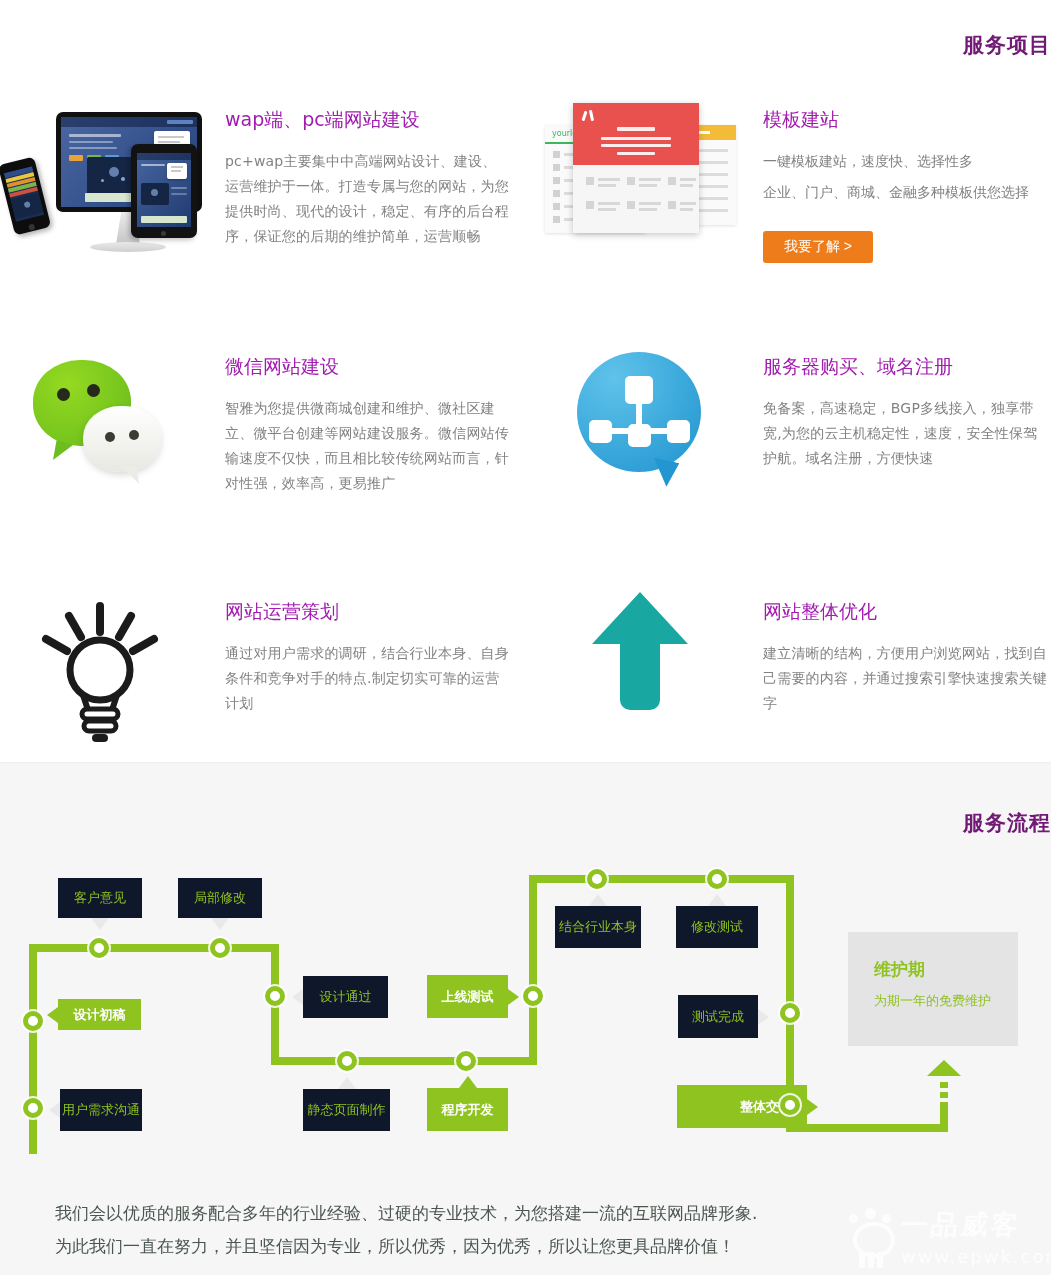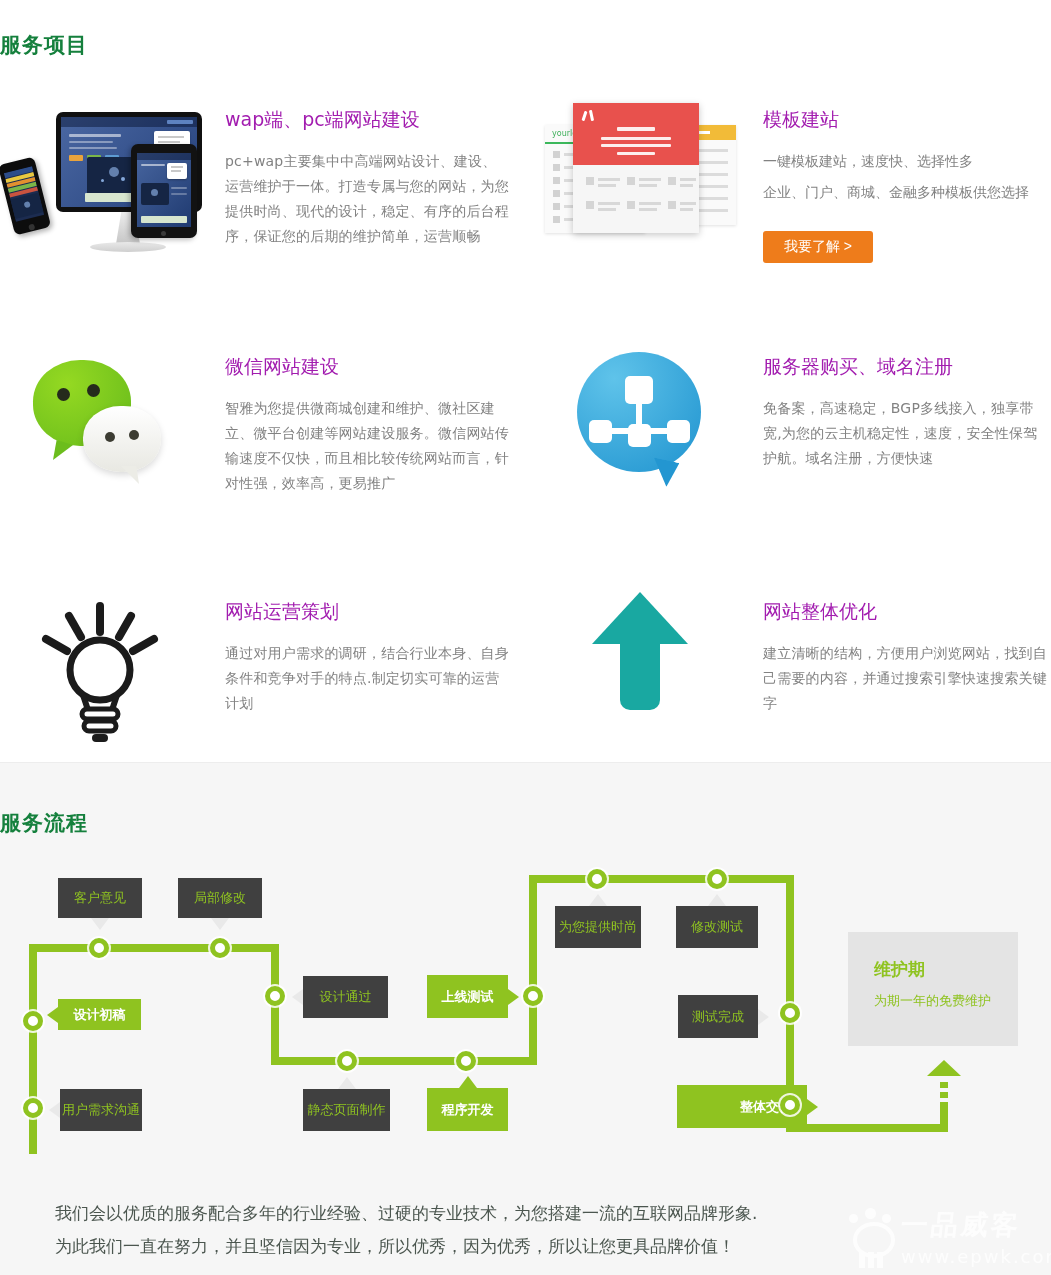--- a/index.html
+++ b/index.html
@@ -1,20 +1,20 @@
 <!DOCTYPE html>
 <html><head>
 <meta charset="utf-8">
 <style>
   html,body{margin:0;padding:0;}
   body{font-family:"DejaVu Sans","Liberation Sans",sans-serif;background:#fff;}
   #page{position:relative;width:1051px;height:1275px;background:#fff;overflow:hidden;}
 
   
-  .sec-heading{position:absolute;left:0;width:100%;text-align:left;font-size:21px;color:#15803d;letter-spacing:1px;}
+  .sec-heading{position:absolute;left:0;width:100%;text-align:right;font-size:21px;color:#701a75;letter-spacing:1px;}
 
   
   .svc-text{position:absolute;width:292px;}
   .svc-title{font-size:19px;color:#a21caf;margin:0 0 17px 0;font-weight:normal;line-height:26px;cursor:pointer;}
   .svc-desc{font-size:14px;color:#828282;line-height:25px;margin:0;width:284px;letter-spacing:0.2px;}
   .svc-desc2{font-size:14px;color:#828282;line-height:31px;margin:0;width:286px;}
   .cta-btn{position:absolute;left:763px;top:231px;width:110px;height:32px;background:#ee7c1b;color:#fff;
            font-size:14px;border:none;border-radius:3px;display:flex;align-items:center;justify-content:center;cursor:pointer;}
 
   
@@ -81,21 +81,21 @@
   
   .ta-head{position:absolute;left:0;top:0;width:0;height:0;border-left:48px solid transparent;border-right:48px solid transparent;border-bottom:52px solid #19a8a1;}
   .ta-stem{position:absolute;left:28px;top:50px;width:40px;height:68px;background:#19a8a1;border-radius:0 0 10px 10px;}
 
   
   #process-bg{position:absolute;left:0;top:762px;width:100%;height:513px;background:#f6f6f6;border-top:1px solid #ededed;}
   .fline{position:absolute;background:#8fc320;z-index:2;}
   .node{position:absolute;width:10px;height:10px;background:#fff;border:5px solid #8fc320;border-radius:50%;
         box-shadow:0 0 0 2px rgba(255,255,255,.85);z-index:5;}
   .tag{position:absolute;display:flex;align-items:center;justify-content:center;font-size:13px;z-index:4;}
-  .tag.gray{background:#404040;color:#8fc320;}
+  .tag.gray{background:#0f172a;color:#8fc320;}
   .tag.green{background:#8fc320;color:#fff;font-weight:bold;}
   .tag::after{content:'';position:absolute;width:0;height:0;}
   .t-down.gray::after{top:100%;left:50%;margin-left:-9px;border:9px solid transparent;border-bottom:0;border-top:12px solid #e9e9e9;}
   .t-up.gray::after{bottom:100%;left:50%;margin-left:-9px;border:9px solid transparent;border-top:0;border-bottom:12px solid #e9e9e9;}
   .t-up.green::after{bottom:100%;left:50%;margin-left:-9px;border:9px solid transparent;border-top:0;border-bottom:12px solid #8fc320;}
   .t-left.gray::after{right:100%;top:50%;margin-top:-8px;border:8px solid transparent;border-left:0;border-right:11px solid #e9e9e9;}
   .t-left.green::after{right:100%;top:50%;margin-top:-8px;border:8px solid transparent;border-left:0;border-right:11px solid #8fc320;}
   .t-right.gray::after{left:100%;top:50%;margin-top:-8px;border:8px solid transparent;border-right:0;border-left:11px solid #e9e9e9;}
   .t-right.green::after{left:100%;top:50%;margin-top:-8px;border:8px solid transparent;border-right:0;border-left:11px solid #8fc320;}
   .chev{position:absolute;left:927px;top:1060px;width:0;height:0;border-left:17px solid transparent;border-right:17px solid transparent;border-bottom:16px solid #8fc320;z-index:3;}
@@ -358,21 +358,21 @@
   <div class="node" style="left:780px;top:1095px;"></div>
 
   <div class="tag gray t-down" style="left:58px;top:878px;width:84px;height:40px;">客户意见</div>
   <div class="tag gray t-down" style="left:178px;top:878px;width:84px;height:40px;">局部修改</div>
   <div class="tag green t-left" style="left:58px;top:999px;width:83px;height:31px;">设计初稿</div>
   <div class="tag gray t-left" style="left:60px;top:1089px;width:82px;height:42px;">用户需求沟通</div>
   <div class="tag gray t-left" style="left:303px;top:976px;width:85px;height:42px;">设计通过</div>
   <div class="tag gray t-up" style="left:303px;top:1089px;width:87px;height:42px;">静态页面制作</div>
   <div class="tag green t-right" style="left:427px;top:975px;width:81px;height:43px;">上线测试</div>
   <div class="tag green t-up" style="left:427px;top:1088px;width:81px;height:43px;">程序开发</div>
-  <div class="tag gray t-up" style="left:555px;top:906px;width:86px;height:42px;">为您提供时尚</div>
+  <div class="tag gray t-up" style="left:555px;top:906px;width:86px;height:42px;">结合行业本身</div>
   <div class="tag gray t-up" style="left:676px;top:906px;width:82px;height:42px;">修改测试</div>
   <div class="tag gray t-right" style="left:678px;top:995px;width:80px;height:43px;">测试完成</div>
   <div class="tag green t-right" style="left:677px;top:1085px;width:82px;height:43px;padding-left:48px;">整体交付</div>
 
   <div id="footer-text">
     <div>我们会以优质的服务配合多年的行业经验、过硬的专业技术，为您搭建一流的互联网品牌形象.</div>
     <div>为此我们一直在努力，并且坚信因为专业，所以优秀，因为优秀，所以让您更具品牌价值！</div>
   </div>
 
   <div id="maintenance-box">

